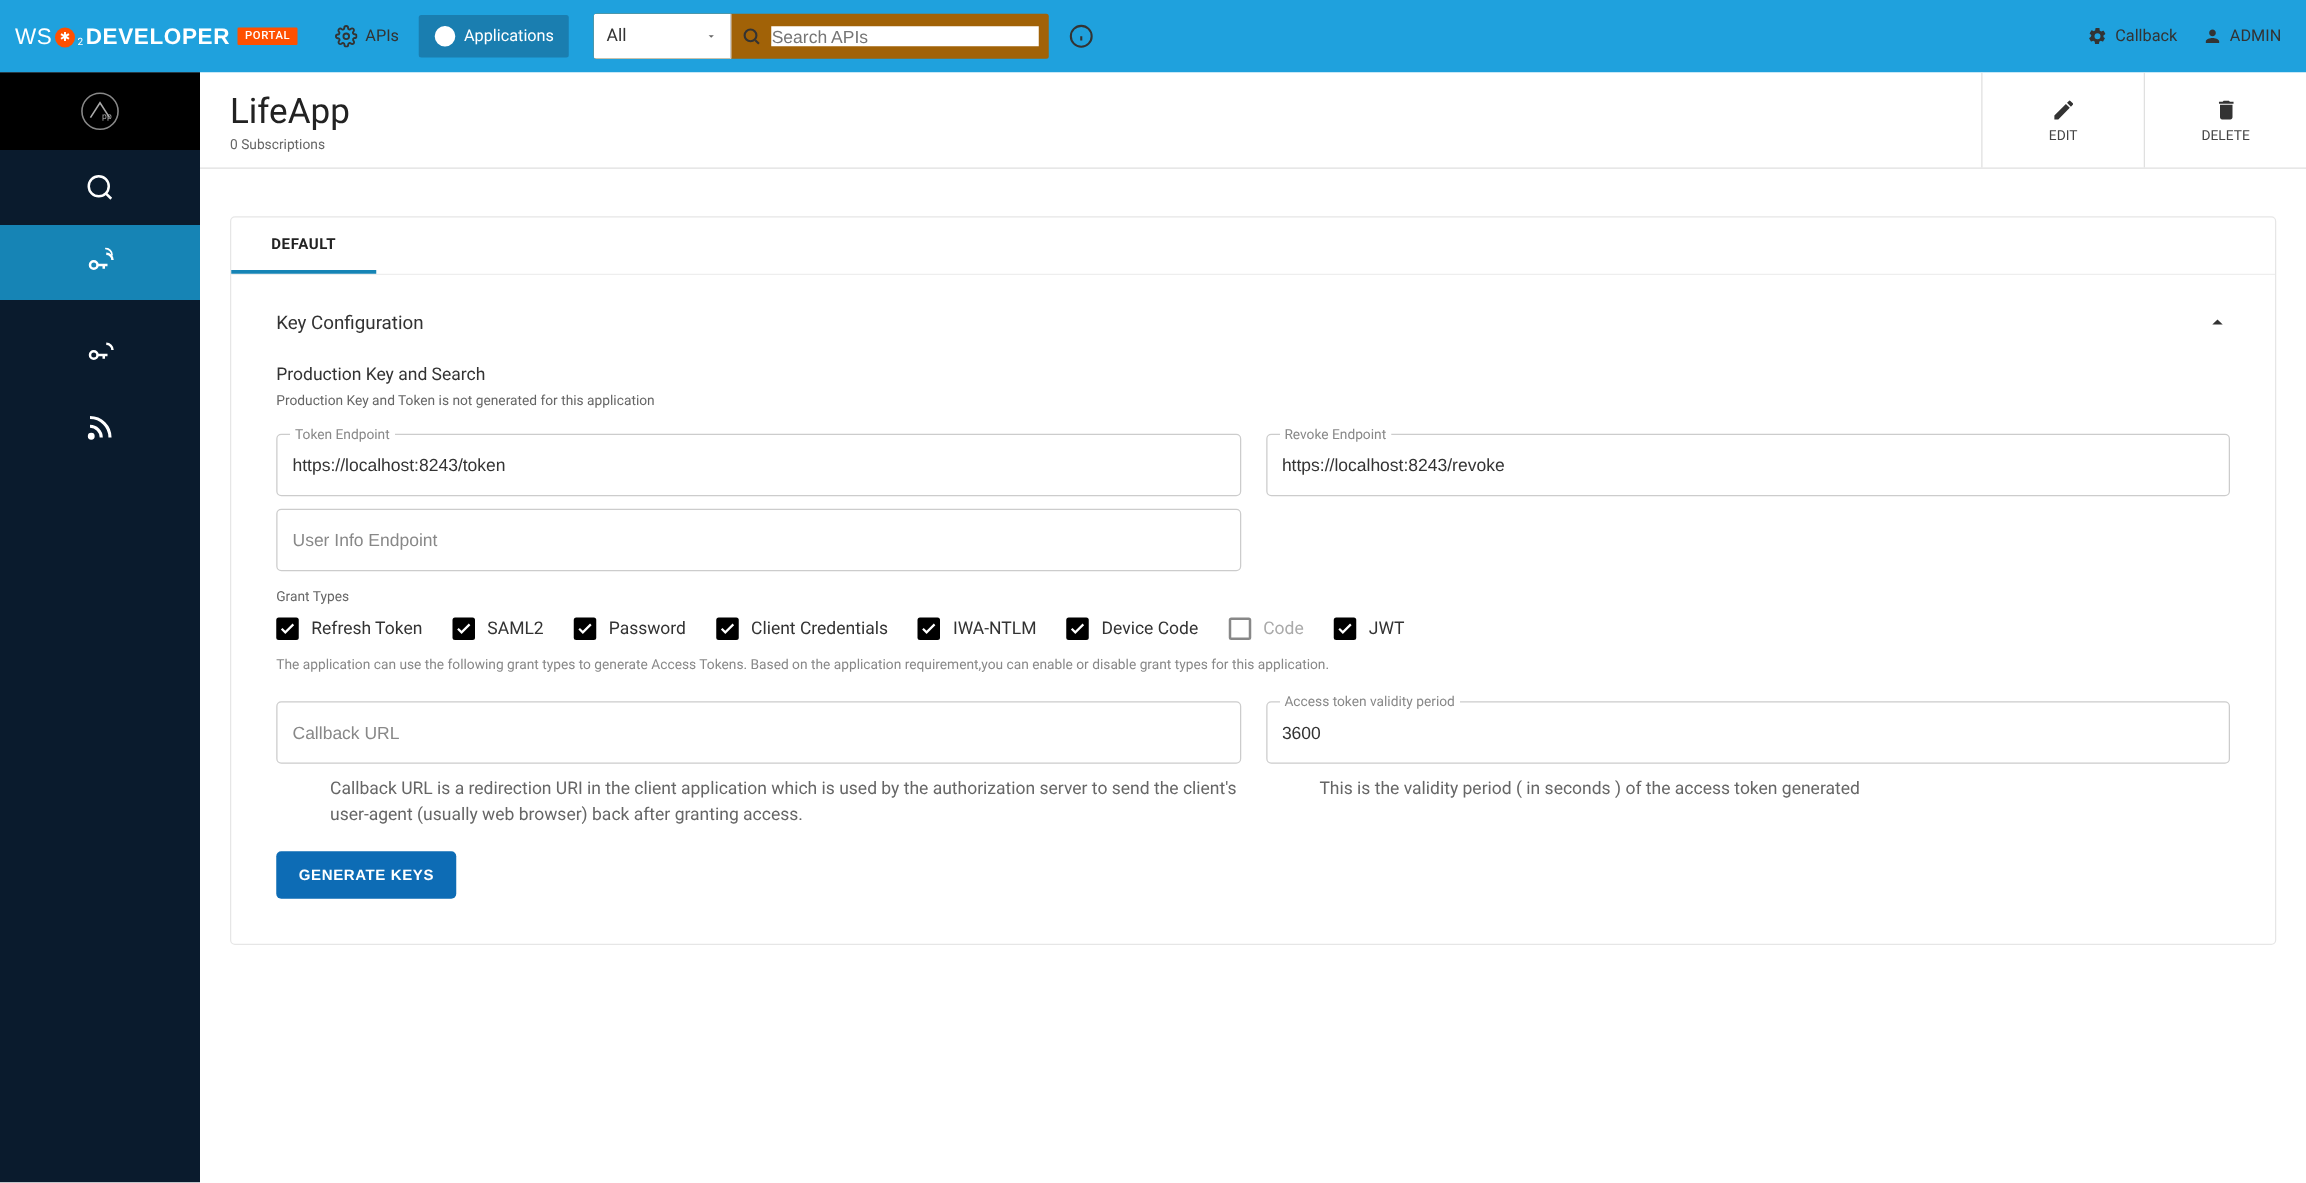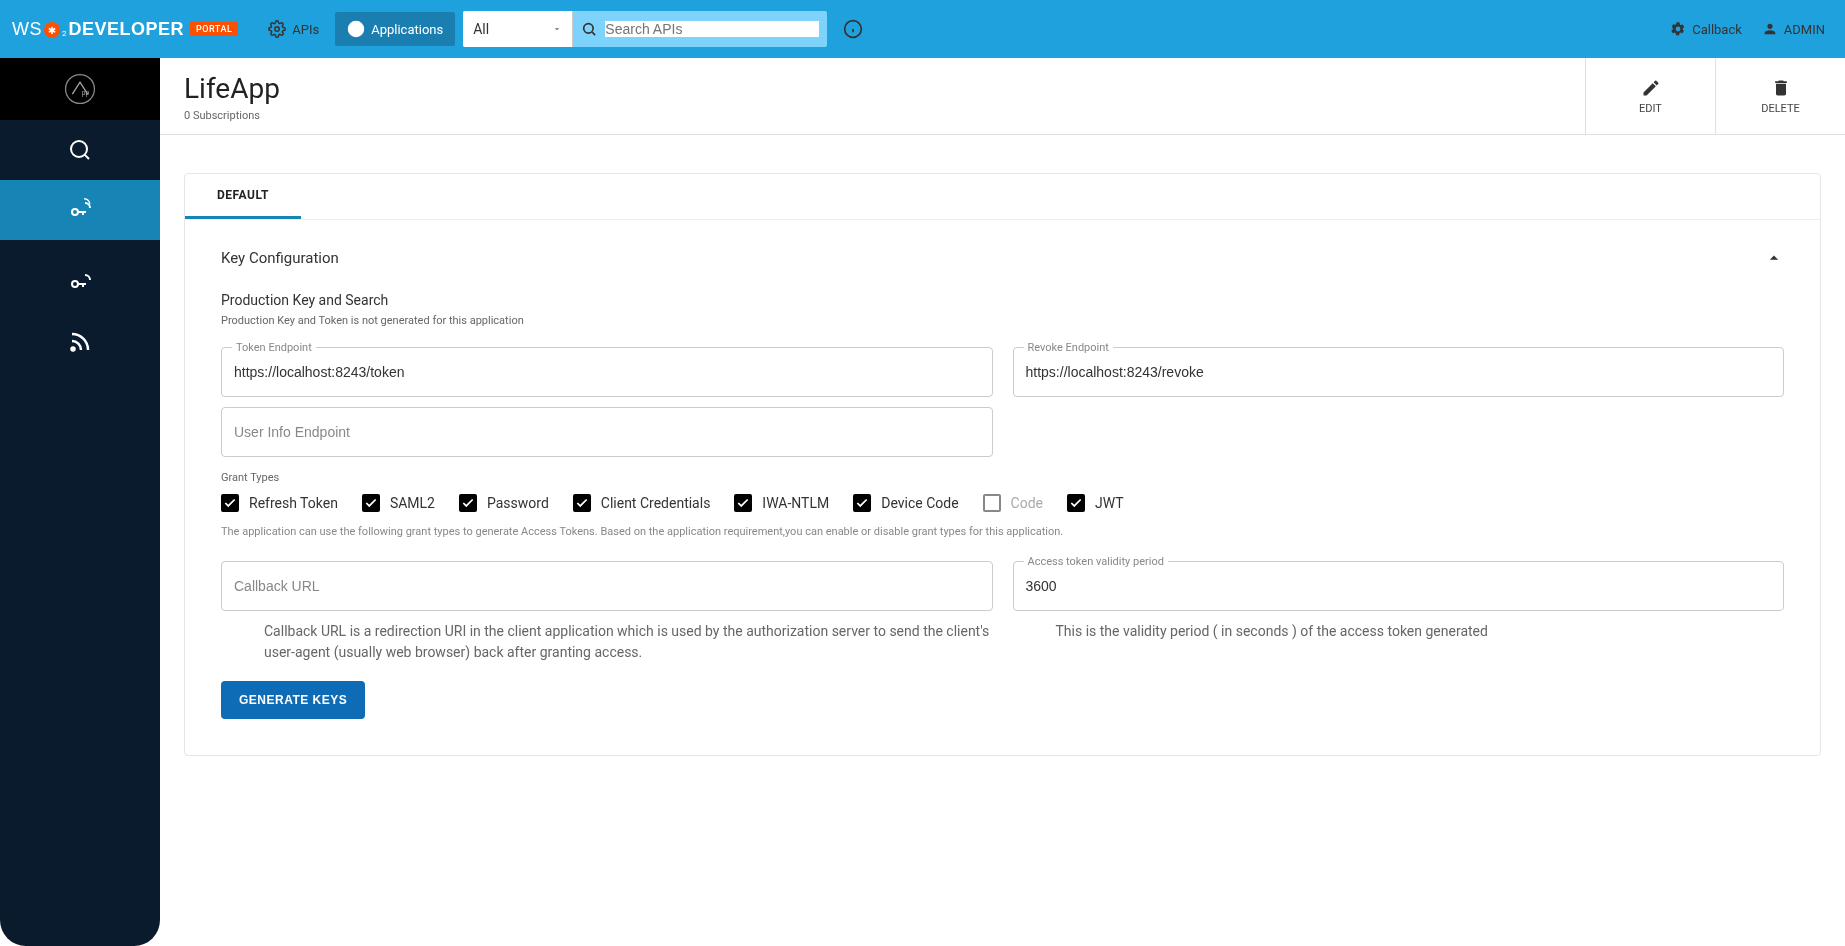--- a/index.html
+++ b/index.html
@@ -12,33 +12,33 @@
 .logo-ws { font-weight: 300; }
 .logo-circle { display:inline-flex; width:16px; height:16px; border-radius:50%; background:#ff5000; align-items:center; justify-content:center; font-size:10px; color:#fff; position:relative; top:1px;}
 .logo-sub { font-size: 8px; position: relative; top:4px;}
 .portal-badge { background: #ff5000; color: #fff; font-size: 9px; padding: 2px 6px; border-radius: 1px; margin-left: 4px; letter-spacing: 0.5px; font-weight:500;}
 
 .nav-links { display: flex; align-items: center; gap: 4px; }
 .nav-link { display: flex; align-items: center; gap: 6px; padding: 8px 12px; color: #333; cursor:pointer; border-radius:2px; font-size:13px;}
 .nav-link.active { background: #1a7eb0; color:#fff; }
 .nav-link.active svg { stroke:#fff; fill:#fff;}
 
-.search-group { display: flex; margin-left: 8px; background:#7dd3fc; height:36px; border-radius:2px; overflow:hidden;text-decoration:underline;}
+.search-group { display: flex; margin-left: 20px; background:#a16207; height:36px; border-radius:2px; overflow:hidden;text-decoration:underline;}
 .search-dropdown { width: 110px; border: none; border-right:1px solid #ccc; padding: 0 10px; display:flex; align-items:center; justify-content:space-between; color:#333; cursor:pointer; background:#fff;}
 .search-input-wrap { display:flex; align-items:center; width:254px; padding:0 8px;}
 .search-input { border:none; outline:none; width:100%; font-size:14px;}
 .info-btn { margin-left:16px; color:#333; cursor:pointer; display:flex;}
 
 .topbar-spacer { flex:1; }
 .topbar-right { display:flex; align-items:center; gap:20px; margin-right:8px;}
 .topbar-btn { display:flex; align-items:center; gap:6px; color:#333; cursor:pointer; font-size:13px;}
 
 
 .layout { display:flex; min-height: calc(100vh - 58px); }
-.sidebar { width:160px; background:#0a1b2d; display:flex; flex-direction:column; align-items:center; padding-top:0;border-radius:26px;}
+.sidebar { width:160px; background:#0a1b2d; display:flex; flex-direction:column; align-items:center; padding-top:0;}
 .sidebar-item { width:100%; height:60px; display:flex; align-items:center; justify-content:center; color:#fff; cursor:pointer;}
 .sidebar-item.app-icon { height:62px; background:#000;}
 .sidebar-item.active { background:#1684b5;}
 .sidebar-item.group-gap { margin-top:12px;}
 
 
 .main { flex:1; background:#fff; }
 .page-header { display:flex; border-bottom:1px solid #e0e0e0; }
 .title-block { flex:1; padding:14px 24px 12px;}
 .page-title { font-size:28px; font-weight:400; color:#222;}

